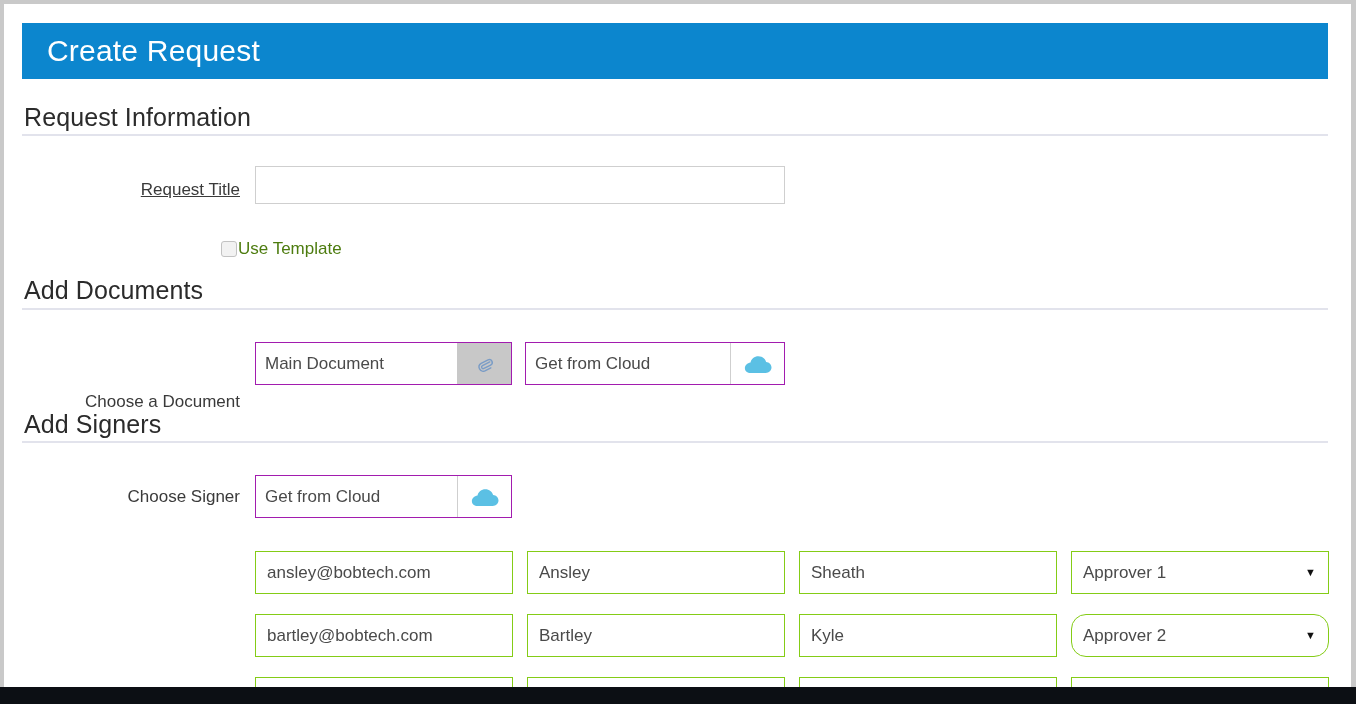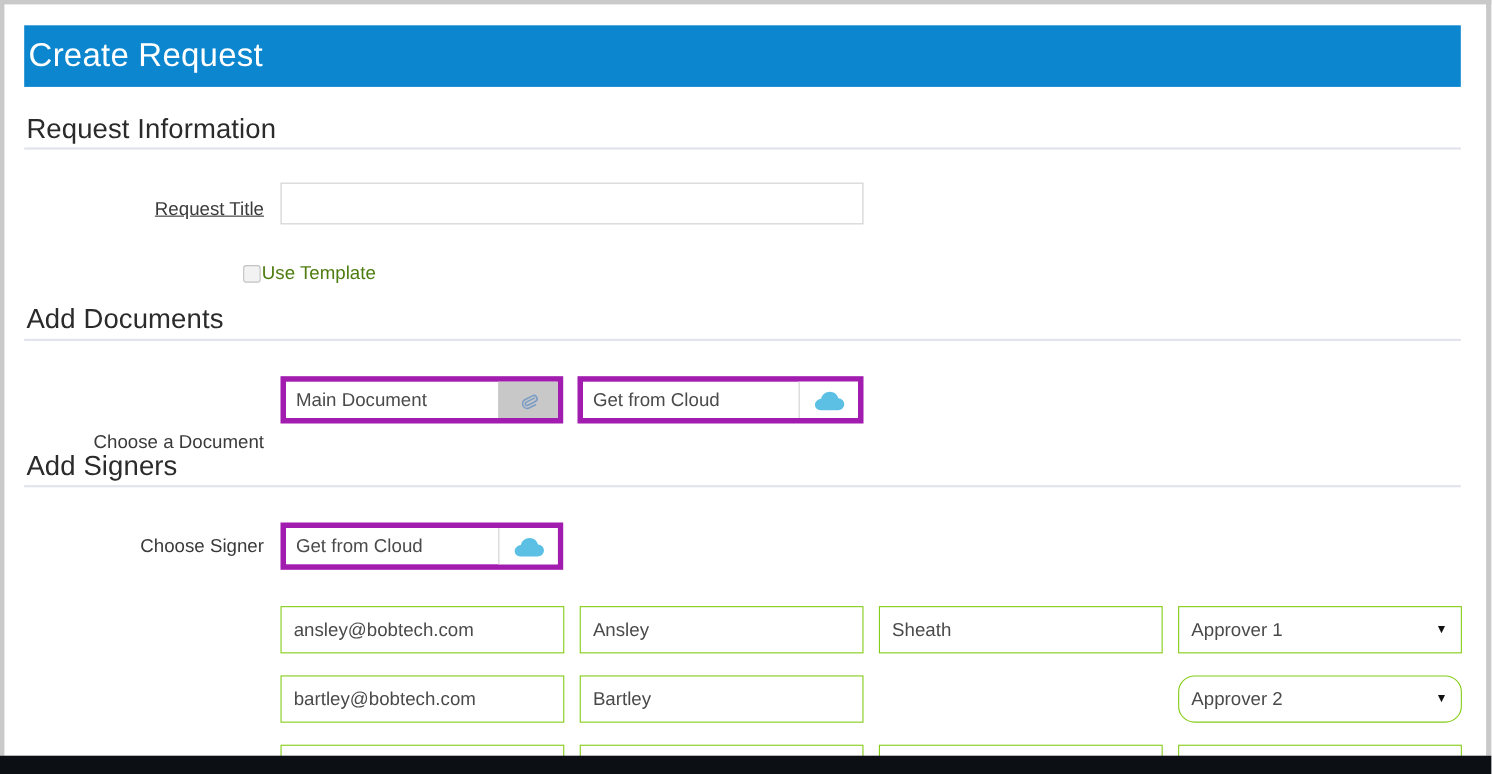--- a/index.html
+++ b/index.html
@@ -48,21 +48,21 @@
     height: 56px;
     background: #0c86ce;
     display: flex;
     align-items: center;
   }
   .titlebar-text {
     color: #ffffff;
     font-size: 30px;
     font-weight: 400;
     letter-spacing: 0.2px;
-    padding-left: 4px;
+    padding-left: 25px;
     line-height: 1;
   }
 
   
   .section-head {
     position: absolute;
     left: 24px;
     font-size: 25px;
     font-weight: 400;
     color: #2b2b2b;
@@ -101,21 +101,21 @@
     line-height: 1;
     white-space: nowrap;
     overflow: hidden;
   }
 
   
   .combo {
     position: absolute;
     display: flex;
     align-items: stretch;
-    border: 5px solid #a21caf;
+    border: 1px solid #a21caf;
     background: #ffffff;
   }
   .combo .combo-text {
     display: flex;
     align-items: center;
     font-size: 17px;
     color: #4a4a4a;
     padding-left: 9px;
     white-space: nowrap;
     flex: 1 1 auto;
@@ -250,20 +250,23 @@
     <span class="cell-val">Approver 1</span>
     <span class="caret">▼</span>
   </div>
 
   <div class="signer-cell" style="left:255px; top:614px; width:258px; height:43px;">
     <span class="cell-val">bartley@bobtech.com</span>
   </div>
   <div class="signer-cell" style="left:527px; top:614px; width:258px; height:43px;">
     <span class="cell-val">Bartley</span>
   </div>
+  <div class="signer-cell" style="left:799px; top:614px; width:258px; height:43px;">
+    <span class="cell-val">Kyle</span>
+  </div>
   <div class="signer-cell select" style="left:1071px; top:614px; width:258px; height:43px;border-radius:15px;">
     <span class="cell-val">Approver 2</span>
     <span class="caret">▼</span>
   </div>
 
   <div class="signer-cell" style="left:255px; top:677px; width:258px; height:43px;">
     <span class="cell-val">daisy@bobtech.com</span>
   </div>
   <div class="signer-cell" style="left:527px; top:677px; width:258px; height:43px;">
     <span class="cell-val">Daisy</span>

